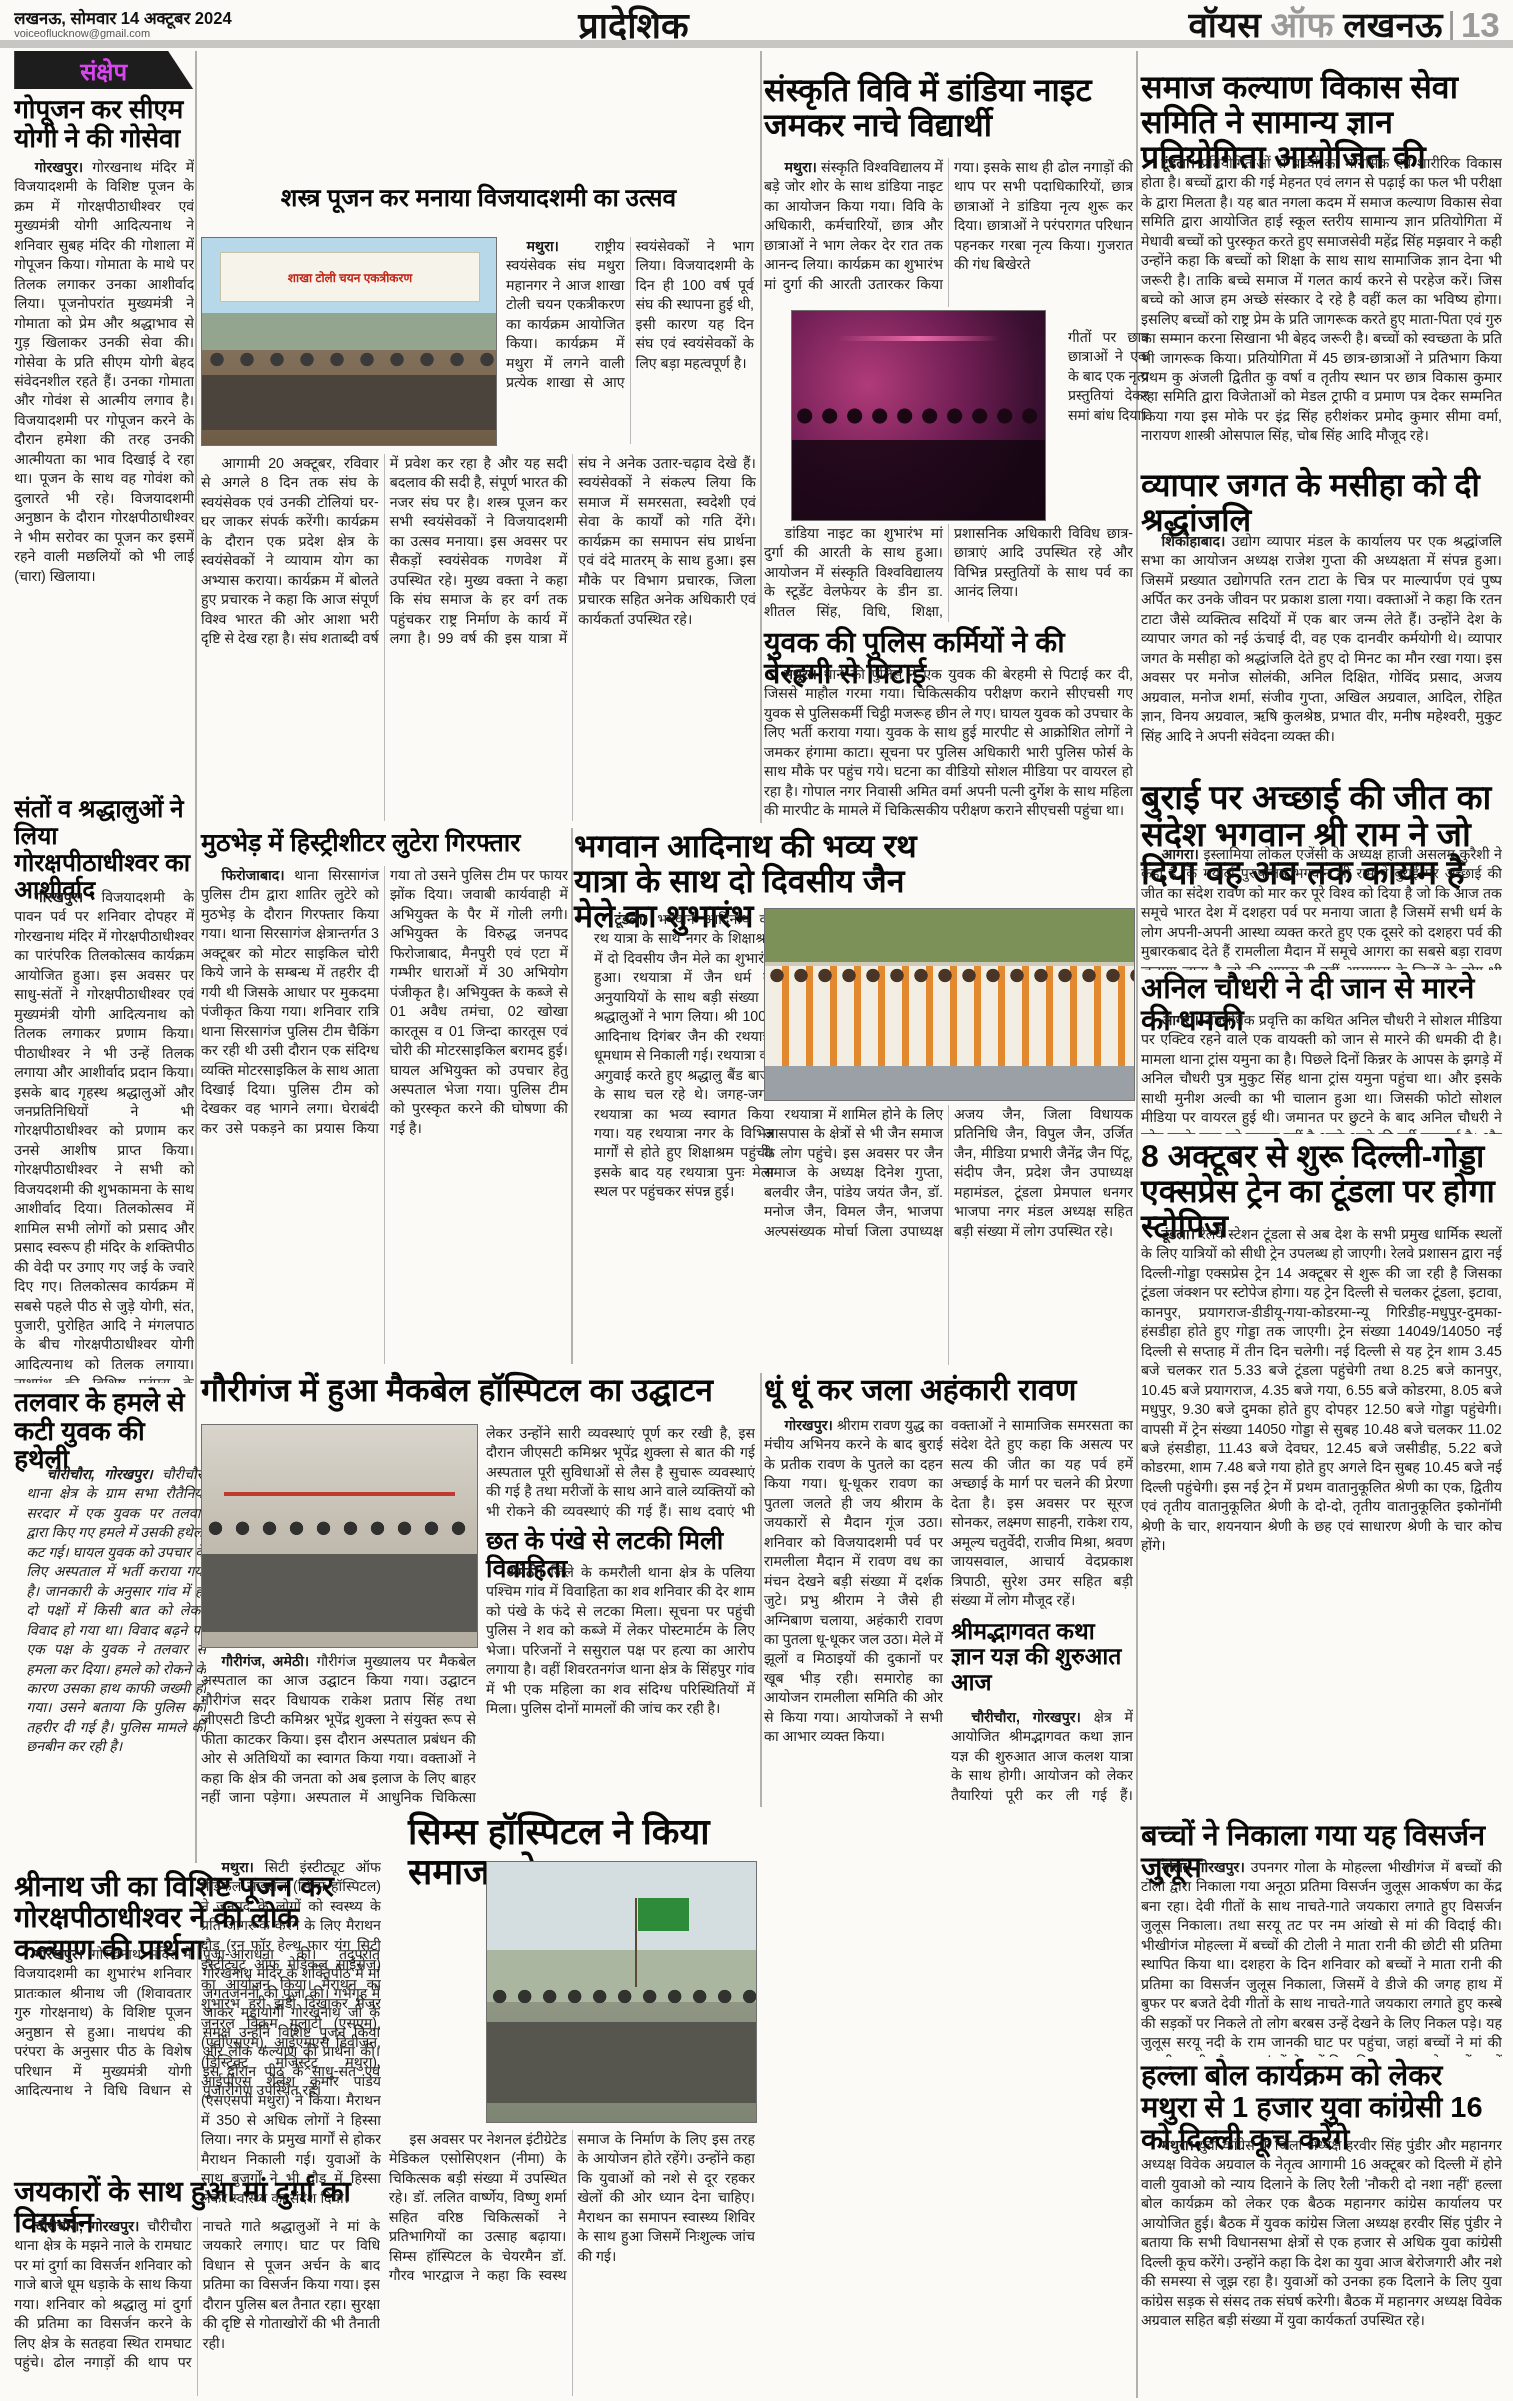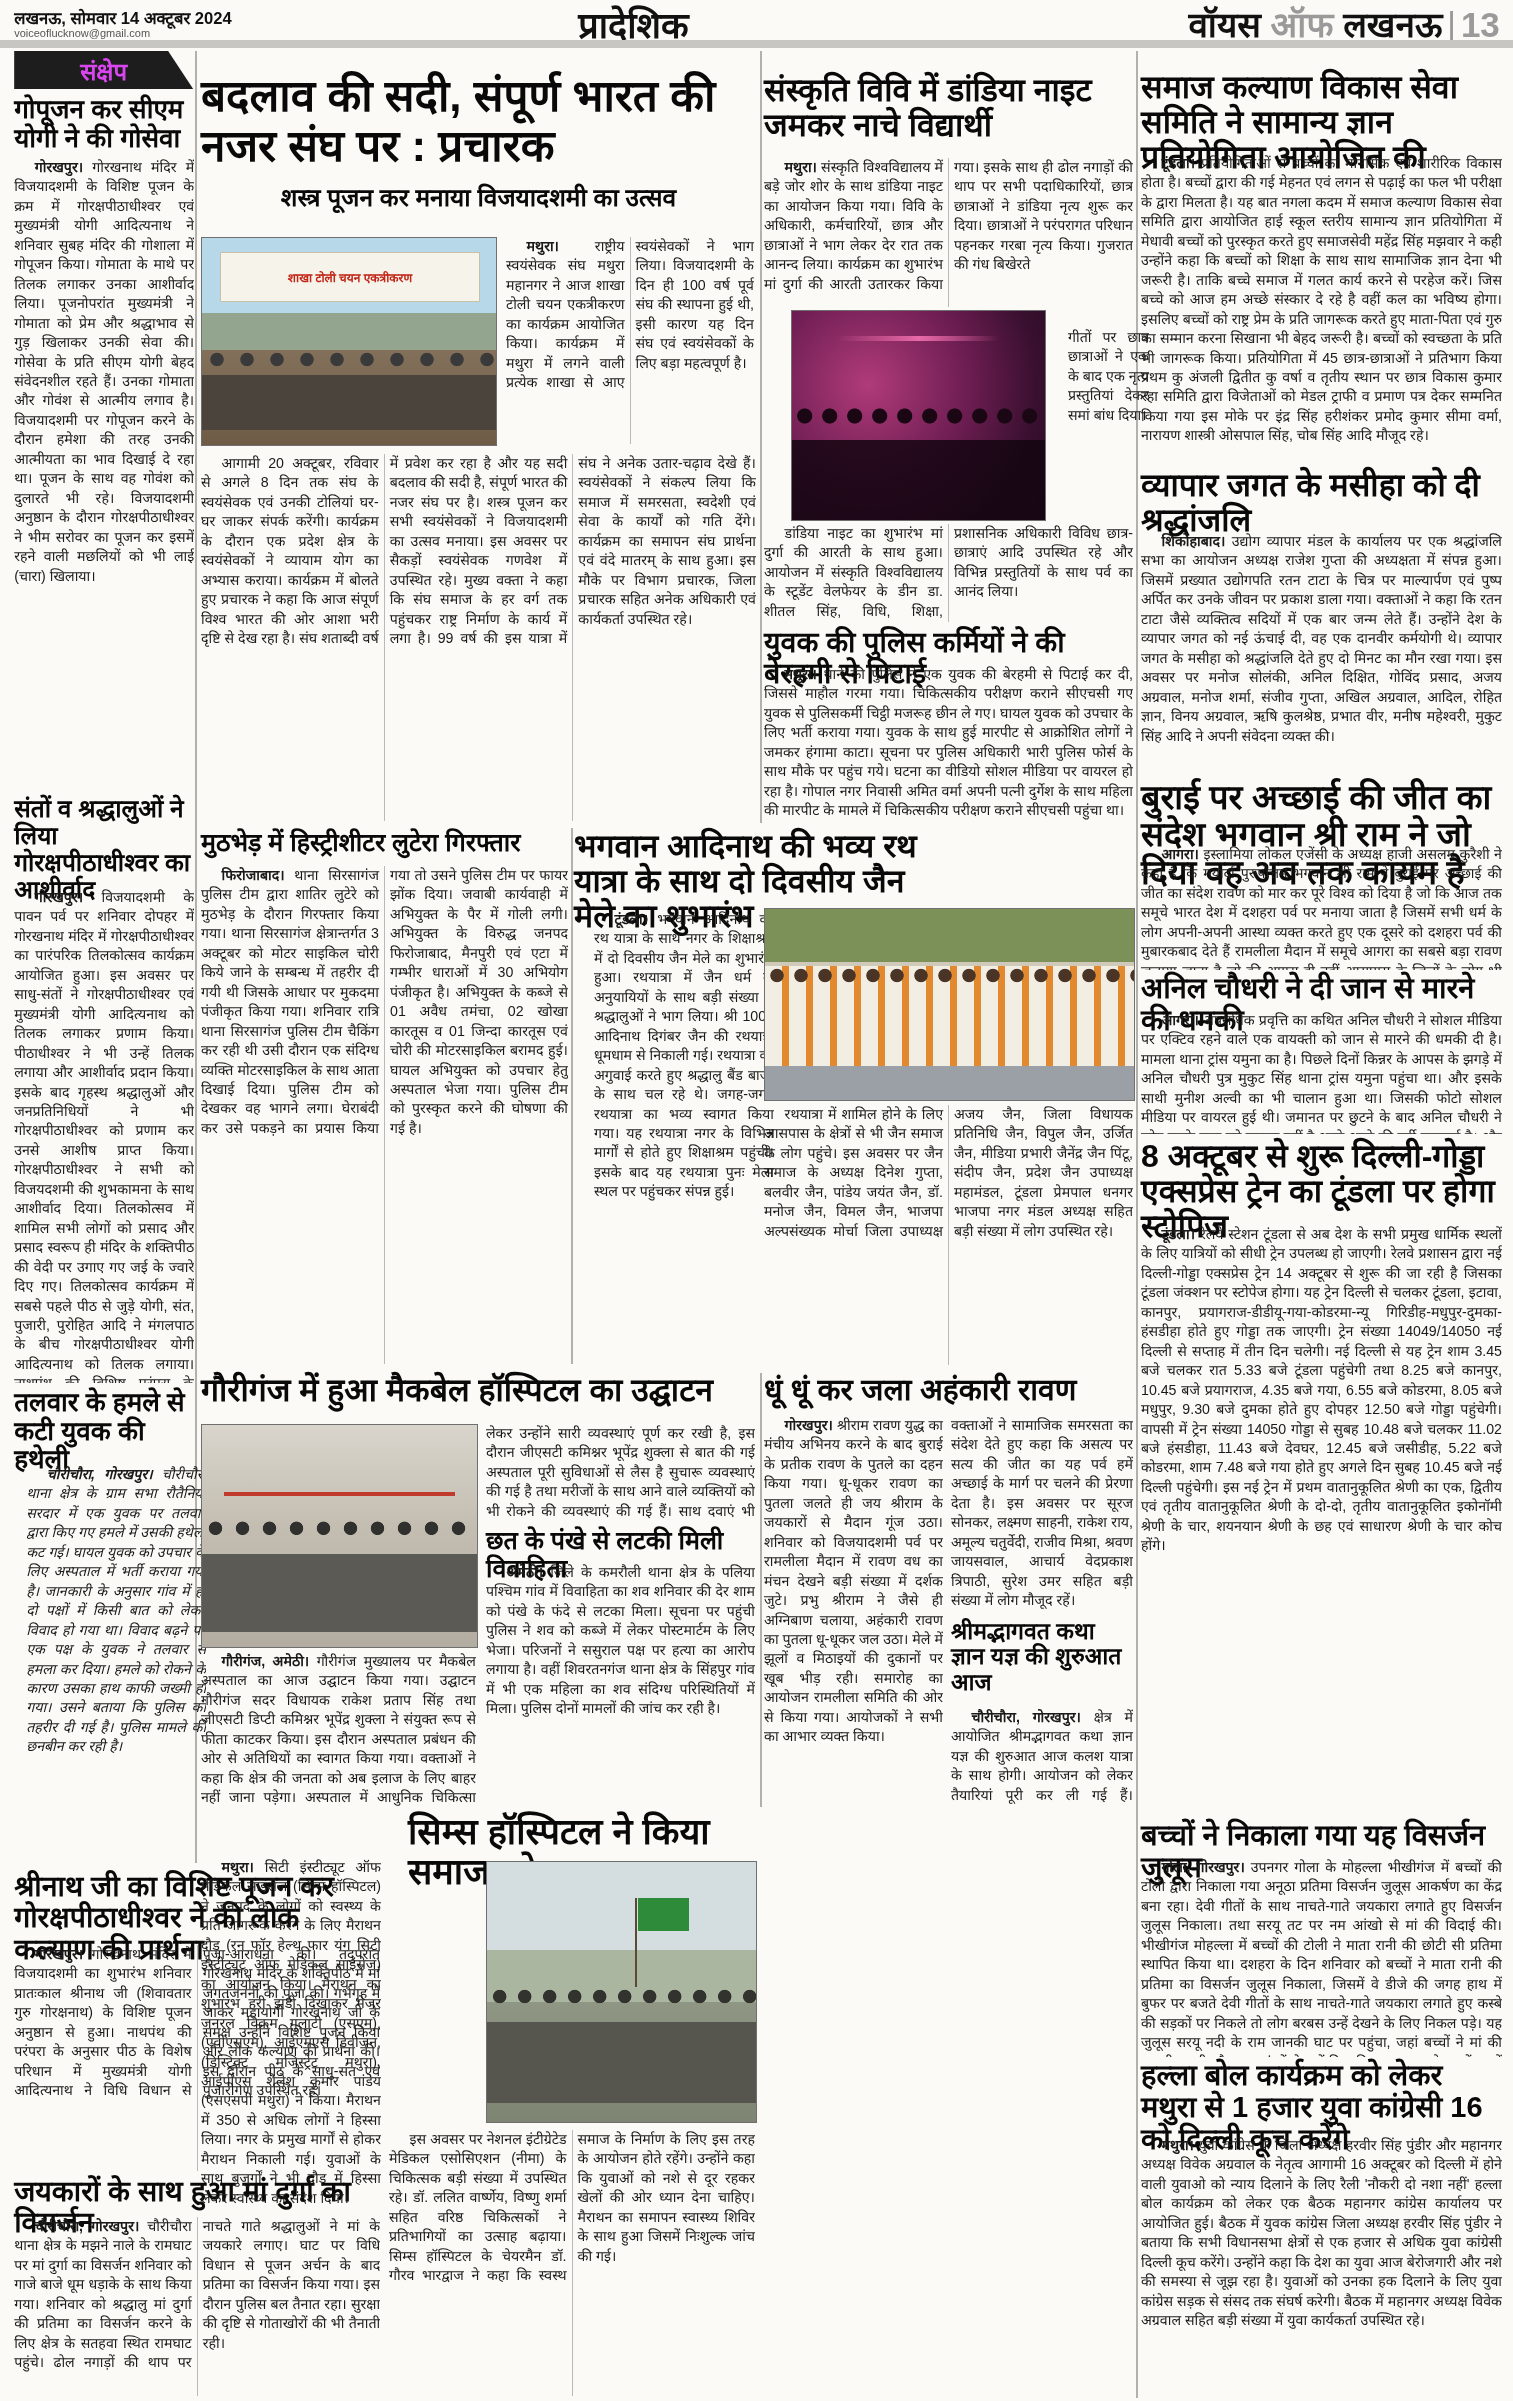--- a/index.html
+++ b/index.html
@@ -73,21 +73,20 @@
     <span class="dl">गोरखपुर।</span>
     <span>गोरखनाथ मंदिर में विजयादशमी का शुभारंभ शनिवार प्रातःकाल श्रीनाथ जी (शिवावतार गुरु गोरक्षनाथ) के विशिष्ट पूजन अनुष्ठान से हुआ। नाथपंथ की परंपरा के अनुसार पीठ के विशेष परिधान में मुख्यमंत्री योगी आदित्यनाथ ने विधि विधान से पूजा-आराधना की। तदुपरांत गोरखनाथ मंदिर के शक्तिपीठ में मां जगतजननी की पूजा की। गर्भगृह में जाकर महायोगी गोरखनाथ जी के समक्ष उन्होंने विशिष्ट पूजन किया और लोक कल्याण की प्रार्थना की। इस दौरान पीठ के साधु-संत एवं पुजारीगण उपस्थित रहे।</span>
   </p>
 
   <div class="abs head" style="left:14.2px;top:2176px;width:366px;font-size:28.5px;">जयकारों के साथ हुआ मां दुर्गा का विसर्जन</div>
   <p class="abs bodytxt cols2" style="left:14.2px;top:2217px;width:366px;height:179px;margin:0;">
     <span class="dl">चौरीचौरा, गोरखपुर।</span>
     <span>चौरीचौरा थाना क्षेत्र के मझने नाले के रामघाट पर मां दुर्गा का विसर्जन शनिवार को गाजे बाजे धूम धड़ाके के साथ किया गया। शनिवार को श्रद्धालु मां दुर्गा की प्रतिमा का विसर्जन करने के लिए क्षेत्र के सतहवा स्थित रामघाट पहुंचे। ढोल नगाड़ों की थाप पर नाचते गाते श्रद्धालुओं ने मां के जयकारे लगाए। घाट पर विधि विधान से पूजन अर्चन के बाद प्रतिमा का विसर्जन किया गया। इस दौरान पुलिस बल तैनात रहा। सुरक्षा की दृष्टि से गोताखोरों की भी तैनाती रही।</span>
   </p>
 
-  <div class="abs head" style="left:201px;top:71px;width:555px;font-size:44px;line-height:1.14;">बदलाव की सदी, संपूर्ण भारत की नजर संघ पर :  प्रचारक</div>
   <div class="abs head" style="left:201px;top:185px;width:555px;font-size:24.5px;text-align:center;">शस्त्र पूजन कर मनाया विजयादशमी का उत्सव</div>
 
   <div class="photo" style="left:201px;top:237px;width:294px;height:207px;background:linear-gradient(#b7d8e9 0%,#b7d8e9 36%,#93a58f 36%,#93a58f 54%,#83705a 54%,#6f5c47 100%);">
     <div class="pbanner" style="left:6%;top:7%;width:88%;height:23%;font-size:12px;">शाखा टोली चयन एकत्रीकरण</div>
     <div class="crowd" style="bottom:0;height:46%;background-image:radial-gradient(circle at 15px 9.5px,#3a3a3a 6.3px,transparent 7.1px),linear-gradient(transparent 26%,#4a443c 26%,#4a443c 84%,transparent 84%);background-size:30px 100%;"></div>
   </div>
   <p class="abs bodytxt cols2" style="left:506px;top:237px;width:248px;height:207px;margin:0;">
     <span class="dl">मथुरा।</span>
     <span>राष्ट्रीय स्वयंसेवक संघ मथुरा महानगर ने आज शाखा टोली चयन एकत्रीकरण का कार्यक्रम आयोजित किया। कार्यक्रम में मथुरा में लगने वाली प्रत्येक शाखा से आए स्वयंसेवकों ने भाग लिया। विजयादशमी के दिन ही 100 वर्ष पूर्व संघ की स्थापना हुई थी, इसी कारण यह दिन संघ एवं स्वयंसेवकों के लिए बड़ा महत्वपूर्ण है।</span>
   </p>

